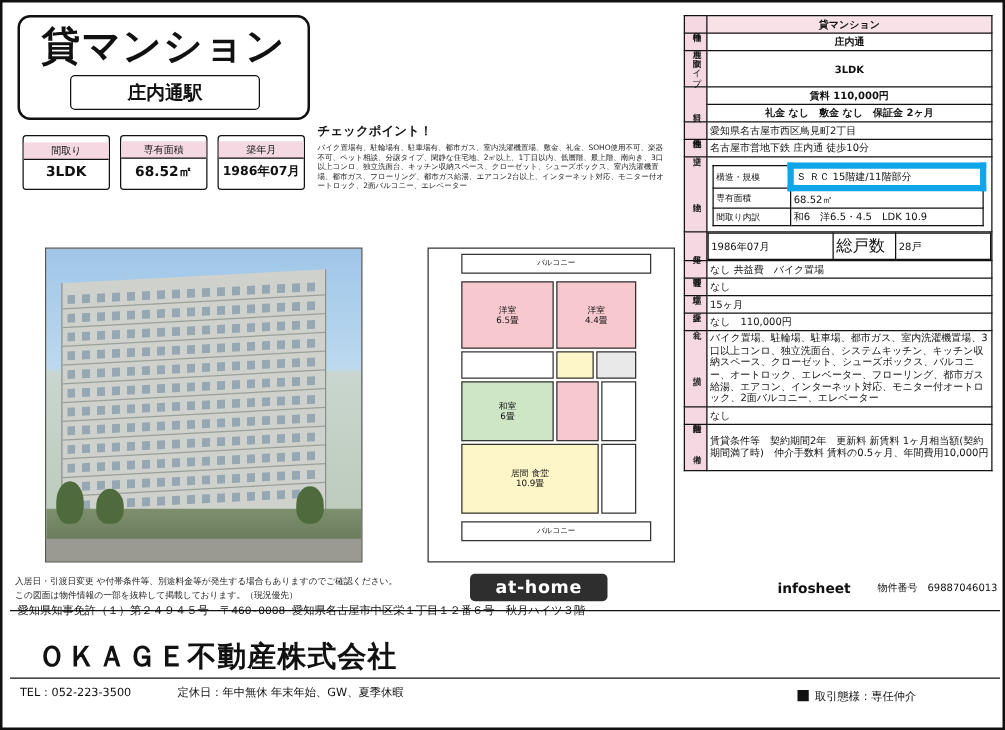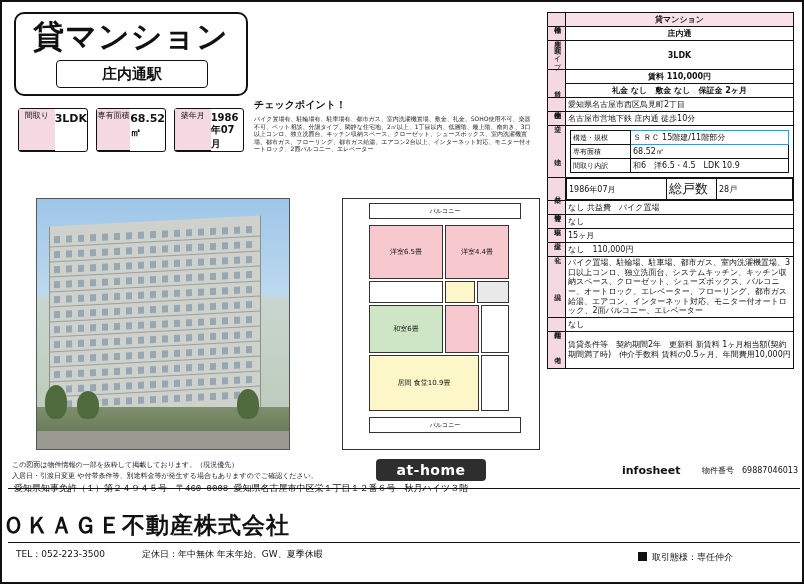--- a/index.html
+++ b/index.html
@@ -36,21 +36,21 @@
     font-size:15px;font-weight:bold;
     font-family:"DejaVu Sans", sans-serif;
   }
   
   .spec-row{
     position:absolute;left:16px;top:106px;width:226px;height:44px;
     display:flex;gap:8px;
   }
   .spec-cell{
     flex:1;border:1px solid #111;border-radius:3px;
-    display:flex;flex-direction:row;justify-content:center;
+    display:flex;flex-direction:column;align-items:center;justify-content:center;
     background:#fff;
   }
   .spec-cell .lbl{
     font-size:8px;background:#f4d9e2;width:100%;text-align:center;
     border-bottom:1px solid #111;padding:1px 0;
     font-family:"DejaVu Sans", sans-serif;
   }
   .spec-cell .val{
     font-size:11px;font-weight:bold;padding:3px 0;
     font-family:"DejaVu Sans", sans-serif;
@@ -107,21 +107,21 @@
   }
   .plan .balcony{
     position:absolute;left:26px;width:150px;height:14px;border:1px solid #333;background:#fff;
     font-size:6px;text-align:center;line-height:14px;
     font-family:"DejaVu Sans", sans-serif;
   }
   .rm{
     position:absolute;border:1px solid #333;box-sizing:border-box;
     font-size:7px;text-align:center;
     font-family:"DejaVu Sans", sans-serif;
-    display:flex;flex-direction:row;align-items:center;justify-content:center;
+    display:flex;flex-direction:column;align-items:center;justify-content:center;
     line-height:1.15;
   }
   .rm.yellow{background:#fdf6c9;}
   .rm.pink{background:#f7c9cf;}
   .rm.green{background:#cfe6c6;}
   .rm.white{background:#fff;}
   .rm.gray{background:#e9e9e9;}
   
   .rtab{
     position:absolute;left:545px;top:10px;width:247px;
@@ -162,21 +162,21 @@
   .sheetno{
     position:absolute;left:700px;top:463px;font-size:8px;
     font-family:"DejaVu Sans", sans-serif;
   }
   .hrule{position:absolute;left:6px;width:792px;height:1px;background:#111;}
   .license{
     position:absolute;left:12px;top:480px;font-size:9px;
     font-family:Liberation Mono, monospace;
   }
   .company{
-    position:absolute;left:0;top:508px;font-size:23px;font-weight:bold;
+    position:absolute;left:28px;top:508px;font-size:23px;font-weight:bold;
     letter-spacing:1px;font-family:"DejaVu Sans", sans-serif;
   }
   .tel{
     position:absolute;left:14px;top:546px;font-size:9px;
     font-family:"DejaVu Sans", sans-serif;
   }
   .holiday{
     position:absolute;left:140px;top:546px;font-size:9px;
     font-family:"DejaVu Sans", sans-serif;
   }
@@ -312,21 +312,21 @@
       <td class="side"><span>交通</span></td>
       <td class="addr">名古屋市営地下鉄 庄内通 徒歩10分</td>
     </tr>
     <tr>
       <td class="side"><span>建物</span></td>
       <td style="padding:4px">
         <table style="border-collapse:collapse;width:100%">
           <tbody>
                 <tr>
             <td style="width:55px;border:1px solid #111;font-size:7px;">構造・規模</td>
-            <td style="border:1px solid #0ea5e9;font-size:8px;margin-left:24px;">Ｓ ＲＣ 15階建/11階部分</td>
+            <td style="border:5px solid #0ea5e9;font-size:8px;margin-left:24px;">Ｓ ＲＣ 15階建/11階部分</td>
           </tr>
           <tr>
             <td style="border:1px solid #111;font-size:7px;">専有面積</td>
             <td style="border:1px solid #111;font-size:8px;">68.52㎡</td>
           </tr>
           <tr>
             <td style="border:1px solid #111;font-size:7px;">間取り内訳</td>
             <td style="border:1px solid #111;font-size:8px;">和6　洋6.5・4.5　LDK 10.9</td>
           </tr>
         </tbody>
@@ -372,22 +372,22 @@
       <td class="vsmall">なし</td>
     </tr>
     <tr>
       <td class="side"><span>備考</span></td>
       <td class="tiny" style="height:34px">賃貸条件等　契約期間2年　更新料 新賃料 1ヶ月相当額(契約期間満了時)　仲介手数料 賃料の0.5ヶ月、年間費用10,000円</td>
     </tr>
   </tbody>
     </table>
 
   <div class="notebar">
+    <div>入居日・引渡日変更 や付帯条件等、別途料金等が発生する場合もありますのでご確認ください。</div>
     <div>この図面は物件情報の一部を抜粋して掲載しております。（現況優先）</div>
-    <div>入居日・引渡日変更 や付帯条件等、別途料金等が発生する場合もありますのでご確認ください。</div>
   </div>
   <div class="athome">at-home</div>
   <div class="infosheet">infosheet</div>
   <div class="sheetno">物件番号　69887046013</div>
 
   <div class="hrule" style="top:486px;"></div>
   <div class="license">愛知県知事免許（１）第２４９４５号　〒460-0008 愛知県名古屋市中区栄１丁目１２番６号　秋月ハイツ３階</div>
   <div class="company">ＯＫＡＧＥ不動産株式会社</div>
   <div class="hrule" style="top:540px;"></div>
   <div class="tel">TEL：052-223-3500</div>

